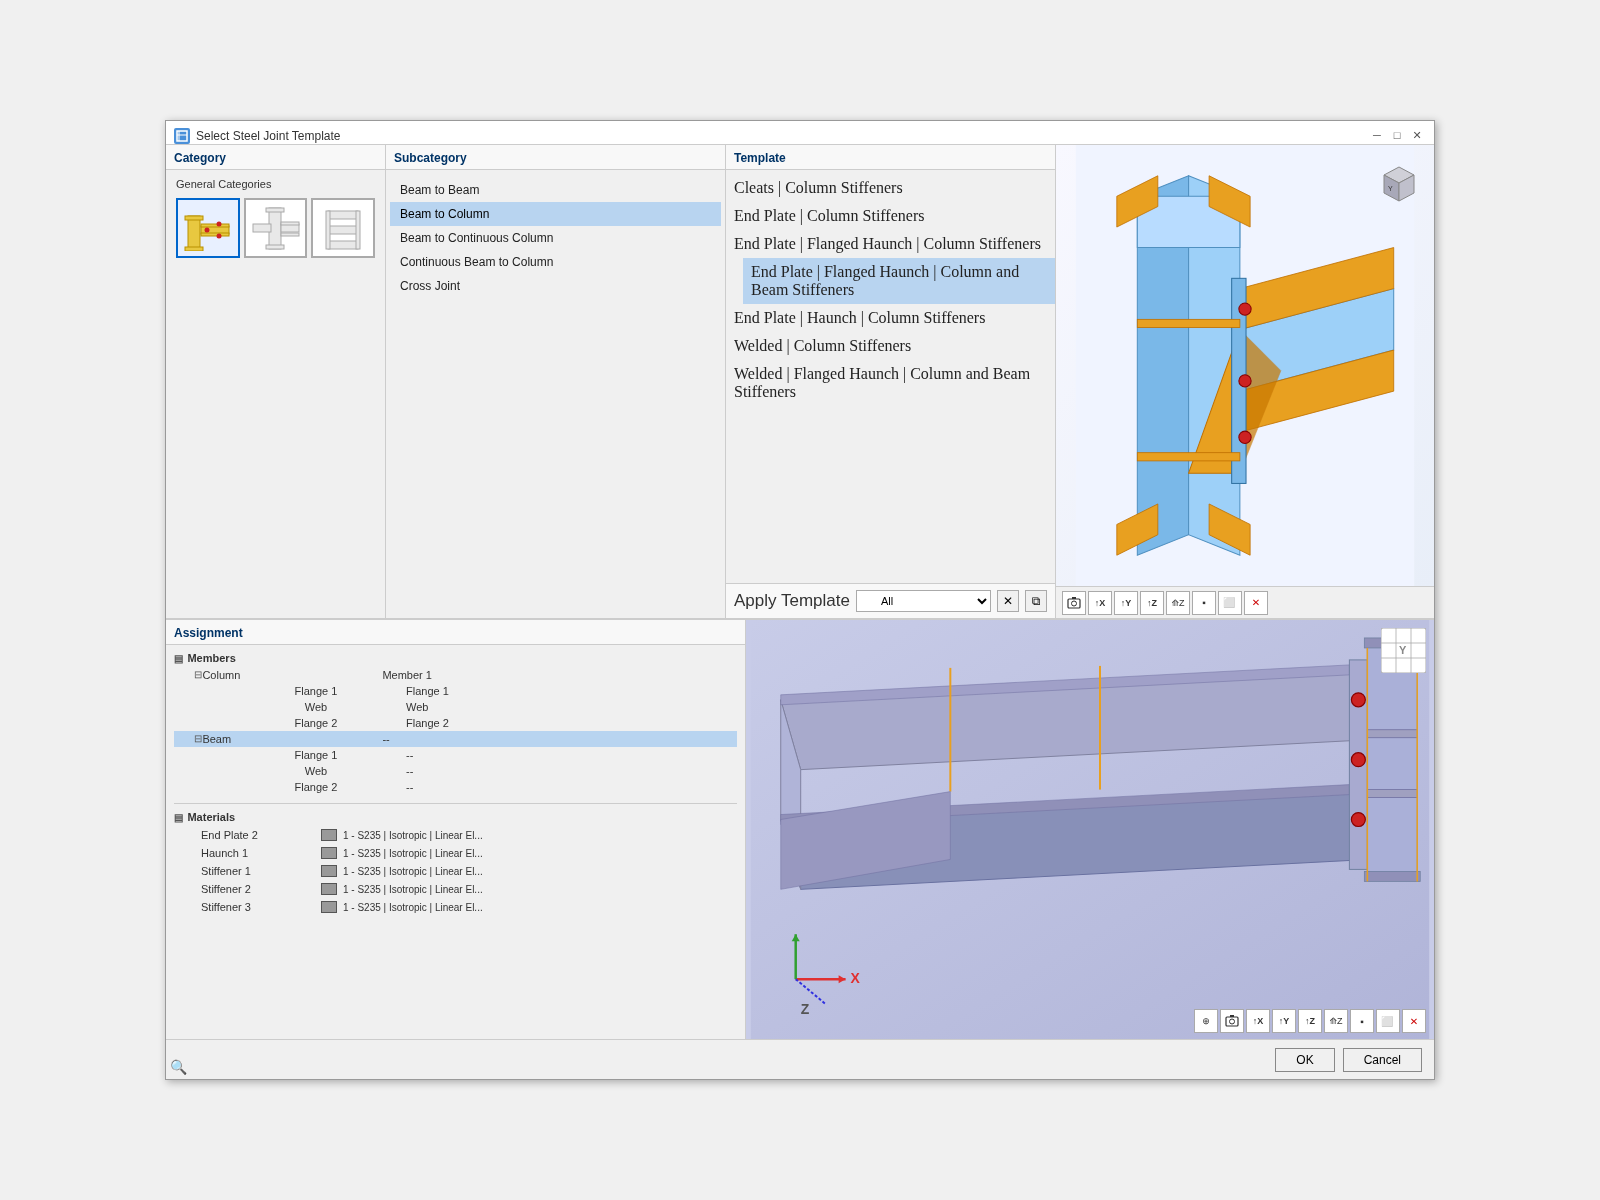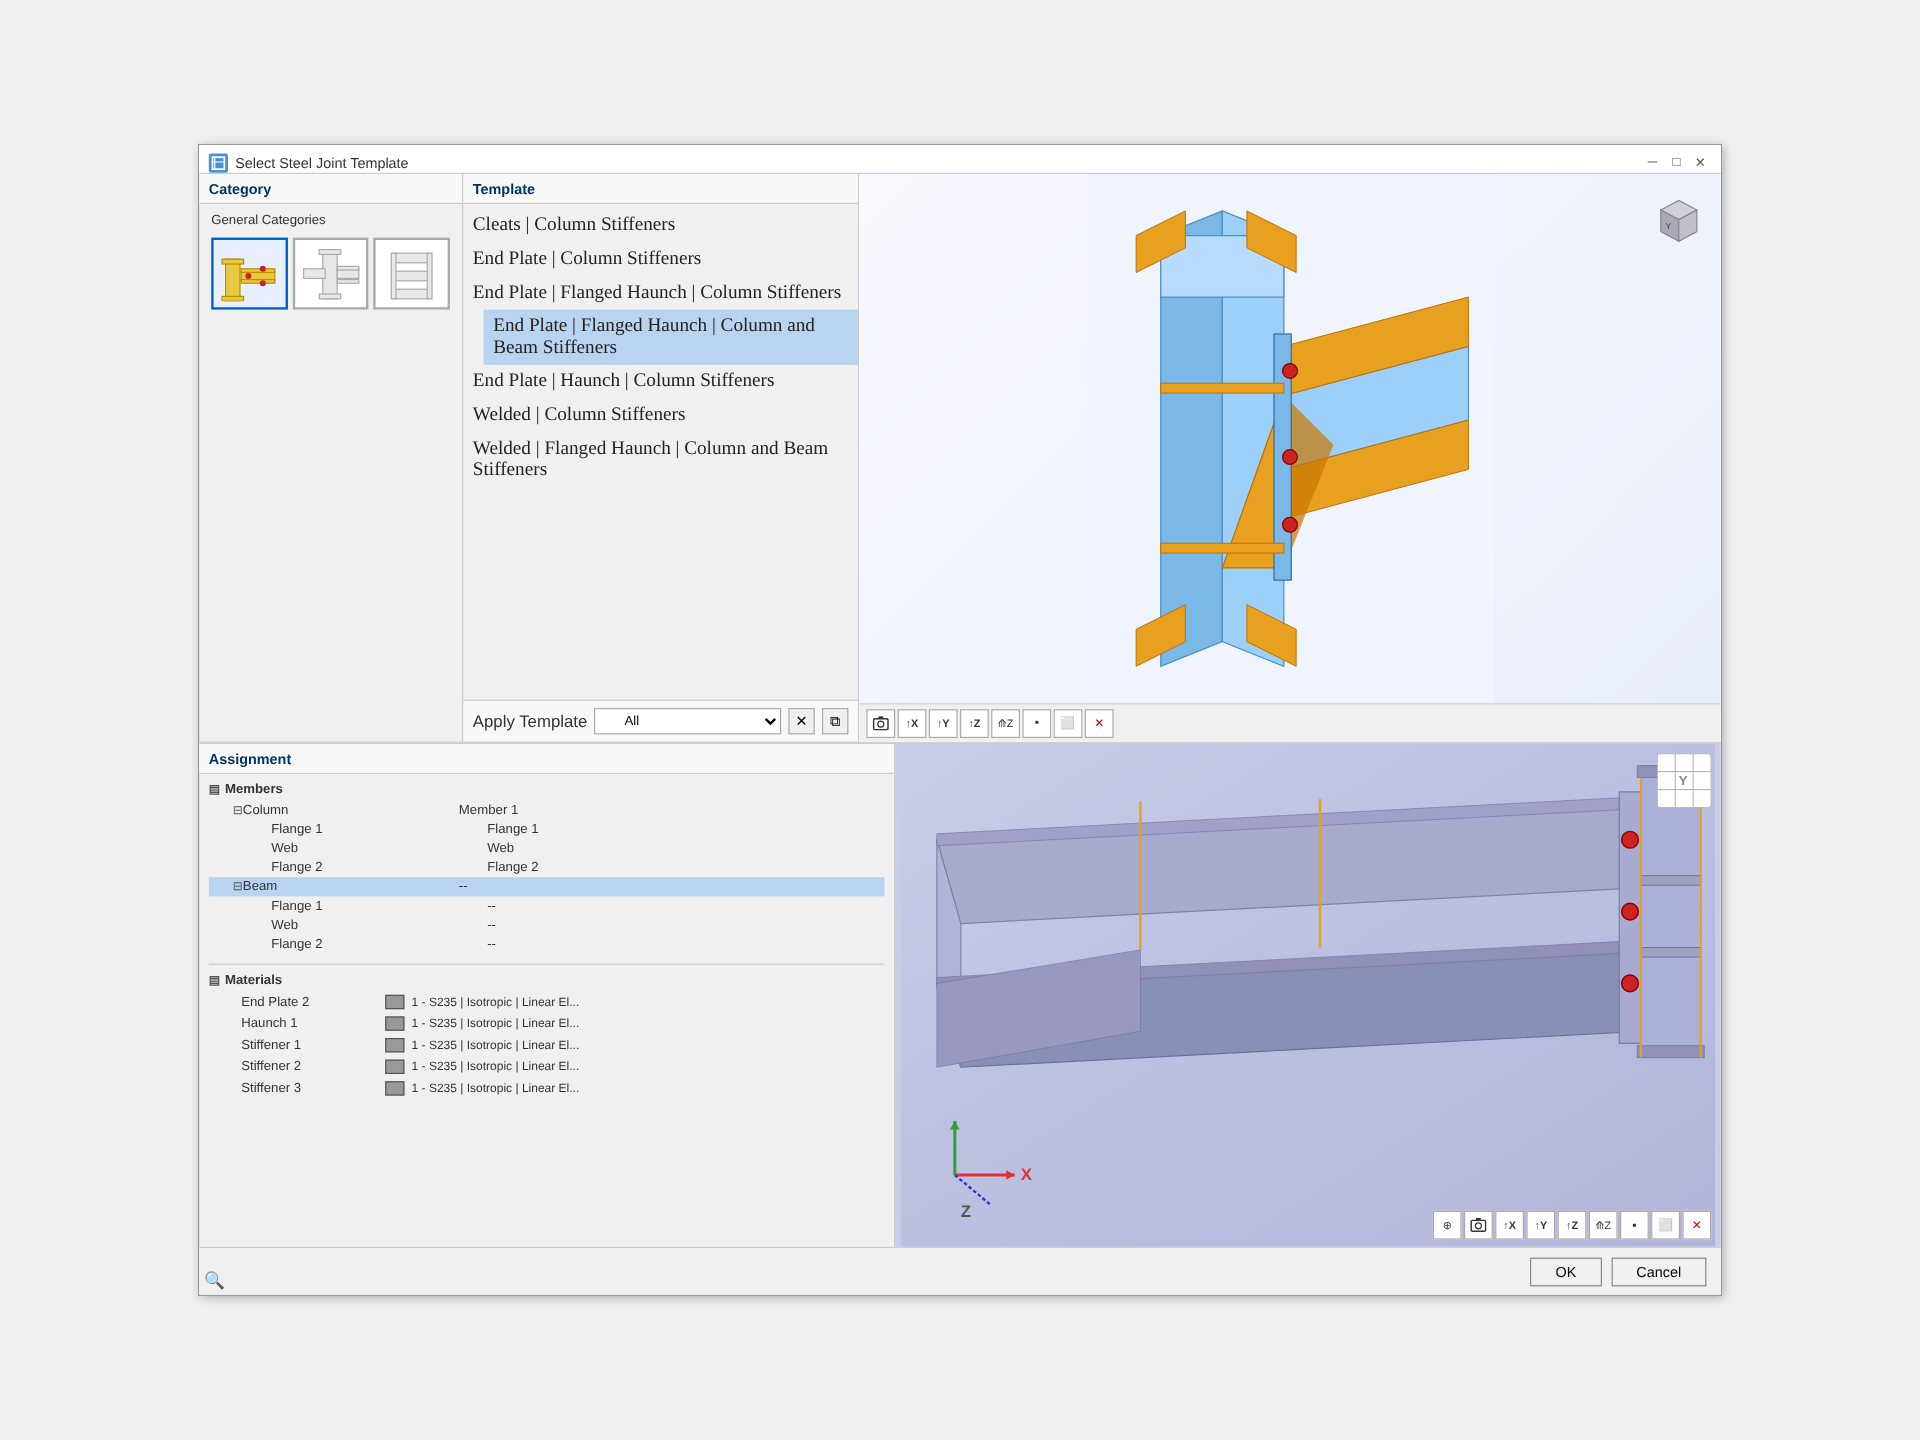--- a/index.html
+++ b/index.html
@@ -178,21 +178,21 @@
     .template-footer {
       display: flex;
       align-items: center;
       gap: 6px;
       padding: 6px 8px;
       border-top: 1px solid #ccc;
       background: #f8f8f8;
       flex-shrink: 0;
     }
     .apply-template-label {
-      font-size: 14px;
+      font-size: 17px;
       color: #333;
     }
     .apply-dropdown {
       flex: 1;
       height: 22px;
       border: 1px solid #aaa;
       background: #fff;
       font-size: 11px;
       padding: 0 20px;
     }
@@ -285,21 +285,21 @@
       font-size: 10px;
       cursor: pointer;
       color: #555;
     }
     .tree-row {
       display: flex;
       padding: 2px 0;
       font-size: 11px;
     }
     .tree-indent-1 { padding-left: 20px; }
-    .tree-indent-3 { padding-left: 52px; }
+    .tree-indent-3 { padding-left: 52px; text-align: center; }
     .tree-label { color: #333; min-width: 180px; }
     .tree-value { color: #333; }
     .tree-row.selected { background: #b8d4f0; }
     .divider-line {
       border-top: 1px solid #ccc;
       margin: 4px 0;
     }
     .material-row {
       display: flex;
       align-items: center;
@@ -437,20 +437,32 @@
                 <rect x="10" y="20" width="30" height="8" fill="#e8e8e8" stroke="#aaa" stroke-width="1"></rect>
                 <rect x="10" y="35" width="30" height="8" fill="#e8e8e8" stroke="#aaa" stroke-width="1"></rect>
                 <rect x="8" y="5" width="4" height="38" fill="#e8e8e8" stroke="#aaa" stroke-width="1"></rect>
                 <rect x="38" y="5" width="4" height="38" fill="#e8e8e8" stroke="#aaa" stroke-width="1"></rect>
               </svg>
             </div>
           </div>
         </div>
       </div>
 
+      <div class="panel subcategory-panel">
+        <div class="panel-header">Subcategory</div>
+        <div class="panel-content">
+          <ul class="subcategory-list">
+            <li>Beam to Beam</li>
+            <li class="selected">Beam to Column</li>
+            <li>Beam to Continuous Column</li>
+            <li>Continuous Beam to Column</li>
+            <li>Cross Joint</li>
+          </ul>
+        </div>
+      </div>
 
       <div class="panel template-panel">
         <div class="panel-header">Template</div>
         <ul class="template-list">
           <li>Cleats | Column Stiffeners</li>
           <li>End Plate | Column Stiffeners</li>
           <li>End Plate | Flanged Haunch | Column Stiffeners</li>
           <li class="selected">End Plate | Flanged Haunch | Column and Beam Stiffeners</li>
           <li>End Plate | Haunch | Column Stiffeners</li>
           <li>Welded | Column Stiffeners</li>

